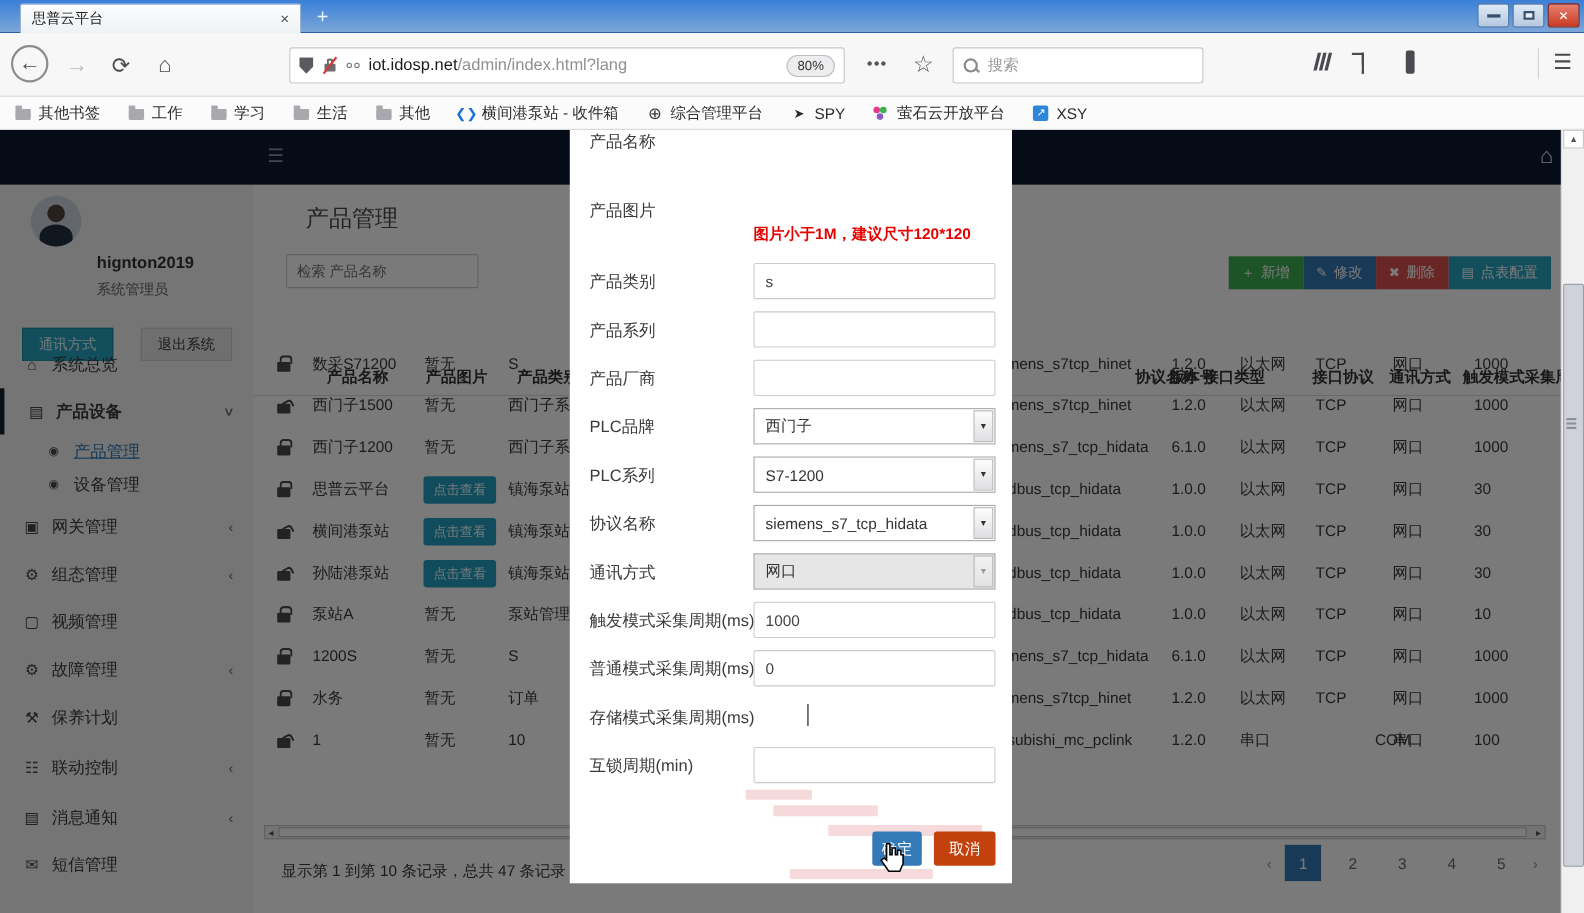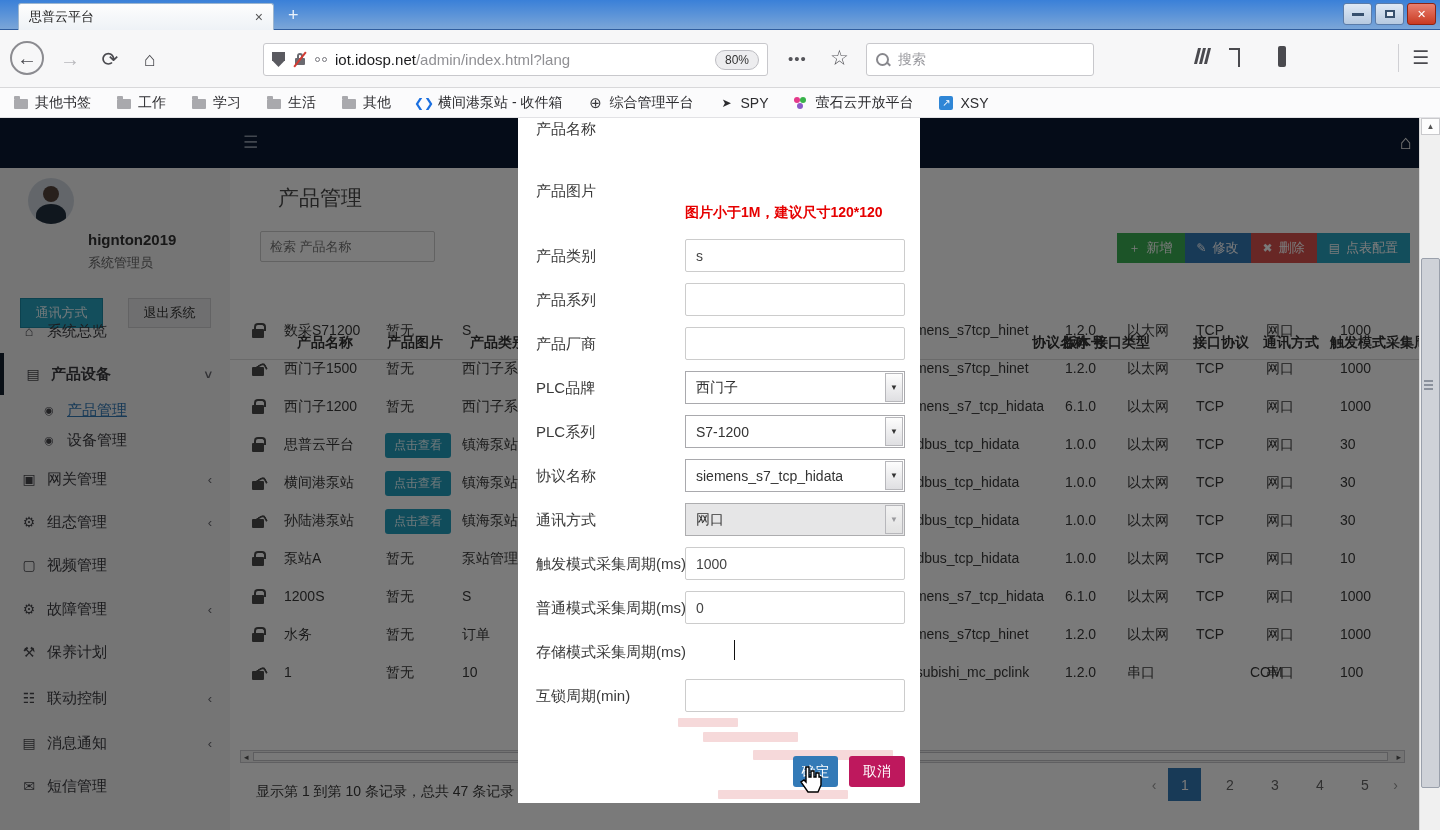--- a/index.html
+++ b/index.html
@@ -142,21 +142,21 @@
   .hint-red{position:absolute;left:167px;top:86px;font-size:14px;font-weight:bold;color:#e60000;white-space:nowrap;}
   .fld-select{position:absolute;left:167px;width:220px;height:33px;border:1px solid #a9a9ad;background:#fff;display:flex;align-items:center;}
   .fld-select .selval{flex:1;font-size:14px;color:#333;padding-left:10px;white-space:nowrap;overflow:hidden;}
   .fld-select .selarrow{width:18px;height:29px;margin-right:1px;background:linear-gradient(#fdfdfd,#dfdfe2);border:1px solid #b7b7bb;display:flex;align-items:center;justify-content:center;font-size:8px;color:#333;}
   .fld-select.disabled{background:#e6e6e7;border-color:#adadaf;}
   .fld-select.disabled .selarrow{color:#9a9a9e;background:linear-gradient(#f2f2f2,#e2e2e2);}
   .caret{position:absolute;left:216px;top:522px;width:1px;height:20px;background:#111;z-index:11;}
   .artifact{position:absolute;background:#f6d9da;border-radius:1px;}
   .mbtn{position:absolute;height:31px;display:flex;align-items:center;justify-content:center;color:#fff;font-size:14px;border-radius:3px;}
   .mbtn.ok{left:275px;top:638px;width:45px;background:#337ab7;}
-  .mbtn.cancel{left:331px;top:638px;width:56px;background:#be185d;}
+  .mbtn.cancel{left:331px;top:638px;width:56px;background:#c2410c;}
 
   .cursor{position:absolute;left:798px;top:648px;z-index:30;}
 </style>
 </head>
 <body>
 
 <div class="screen">
 
   <div class="titlebar">
     <div class="tab">

